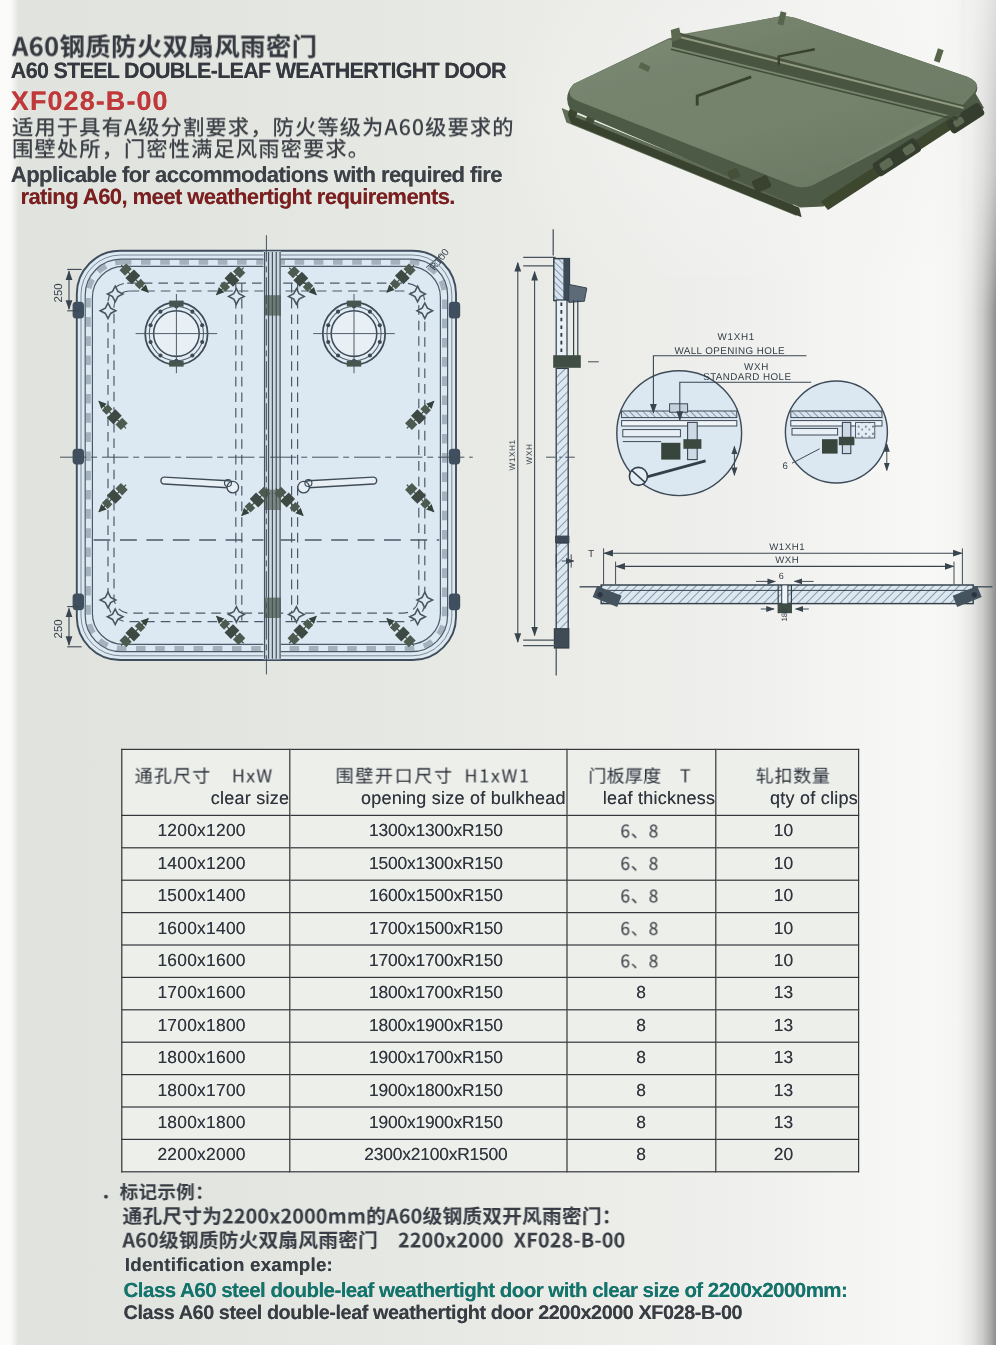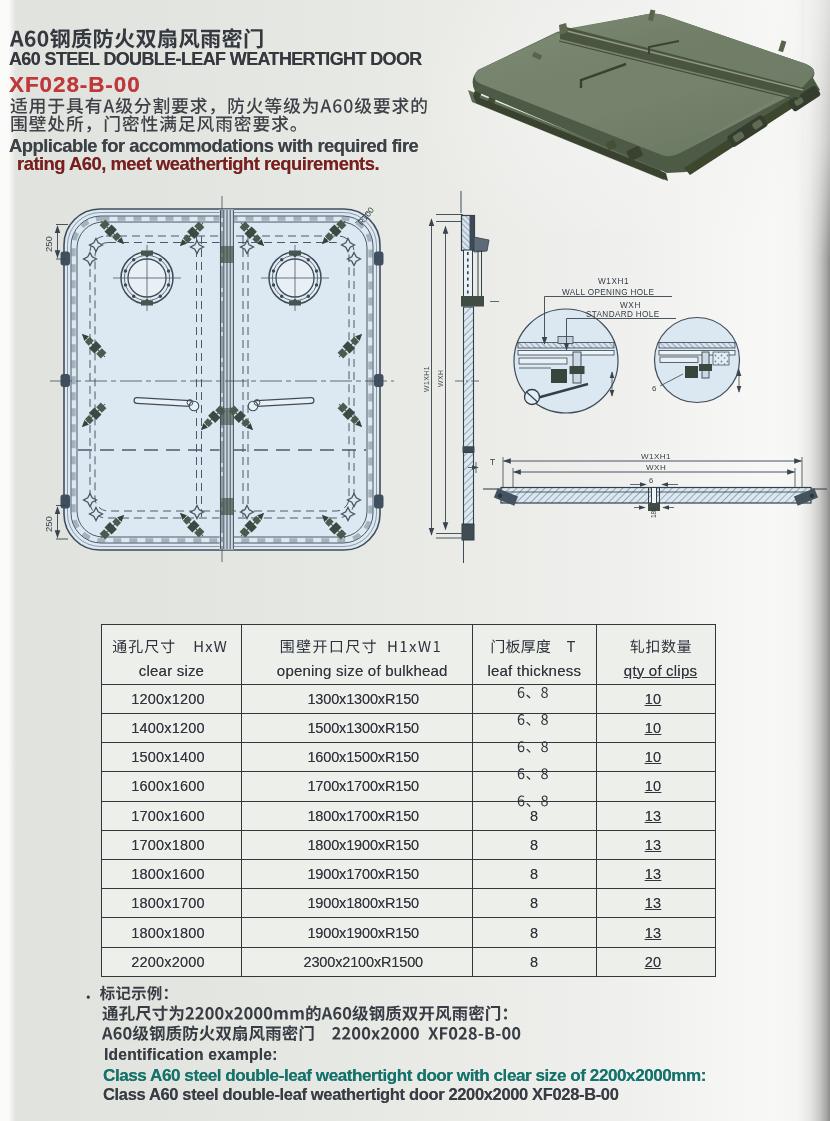--- a/index.html
+++ b/index.html
@@ -6,22 +6,22 @@
 #page{position:absolute;left:0;top:0;width:830px;height:1121px;overflow:hidden;
 background:linear-gradient(90deg,#fbfbfa 0px,#fafaf8 9px,#e1e3de 16px,#e2e4df 150px,#e6e8e3 330px,#ebece8 480px,#eff0ed 620px,#f5f5f3 720px,#f8f8f6 775px,#f5f5f3 798px,#e6e6e4 810px,#cbcbc9 819px,#a8a8a6 826px,#8d8d8b 830px);}
 #lightzone{position:absolute;left:430px;top:0;width:380px;height:230px;
 background:radial-gradient(ellipse 60% 70% at 55% 45%, rgba(243,244,241,.95), rgba(243,244,241,0) 100%);}
 .t{position:absolute;white-space:pre;color:#35393f;}
 table{border-collapse:collapse;table-layout:fixed;}
 td{border:1px solid #35353a;padding:0;text-align:center;vertical-align:middle;
 font-size:14.5px;color:#2e333c;background:#edefeb;letter-spacing:0.2px;}
 tr td:first-child{padding-right:7px;}
 tr td:nth-child(2){padding-left:13px;letter-spacing:-0.15px;}
-tr td:nth-child(4){padding-right:6px;text-decoration:underline;}
-tr:first-child td{padding-right:0;padding-left:0;letter-spacing:0.2px;font-size:15px;}
+tr td:nth-child(4){padding-right:6px;}
+tr:first-child td{padding-right:0;padding-left:0;letter-spacing:0.2px;font-size:15px;text-align:right;}
 tr:first-child td:nth-child(2){padding-left:11px;}
 tr:first-child td:nth-child(4){padding-left:9px;}
 </style></head>
 <body>
 
 <div id="page"></div>
 
 <div id="lightzone"></div>
 
 <div style="position:absolute;right:0;top:0;width:26px;height:260px;background:linear-gradient(180deg,rgba(243,244,241,.8) 0,rgba(243,244,241,.55) 55%,rgba(243,244,241,0) 100%);"></div>
@@ -66,20 +66,26 @@
       </tr>
 <tr style="height:27px;">
         <td>1400x1200</td>
         <td>1500x1300xR150</td>
         <td></td>
         <td>10</td>
       </tr>
 <tr style="height:27px;">
         <td>1500x1400</td>
         <td>1600x1500xR150</td>
+        <td></td>
+        <td>10</td>
+      </tr>
+<tr style="height:27px;">
+        <td>1600x1400</td>
+        <td>1700x1500xR150</td>
         <td></td>
         <td>10</td>
       </tr>
 <tr style="height:27px;">
         <td>1600x1600</td>
         <td>1700x1700xR150</td>
         <td></td>
         <td>10</td>
       </tr>
 <tr style="height:27px;">

